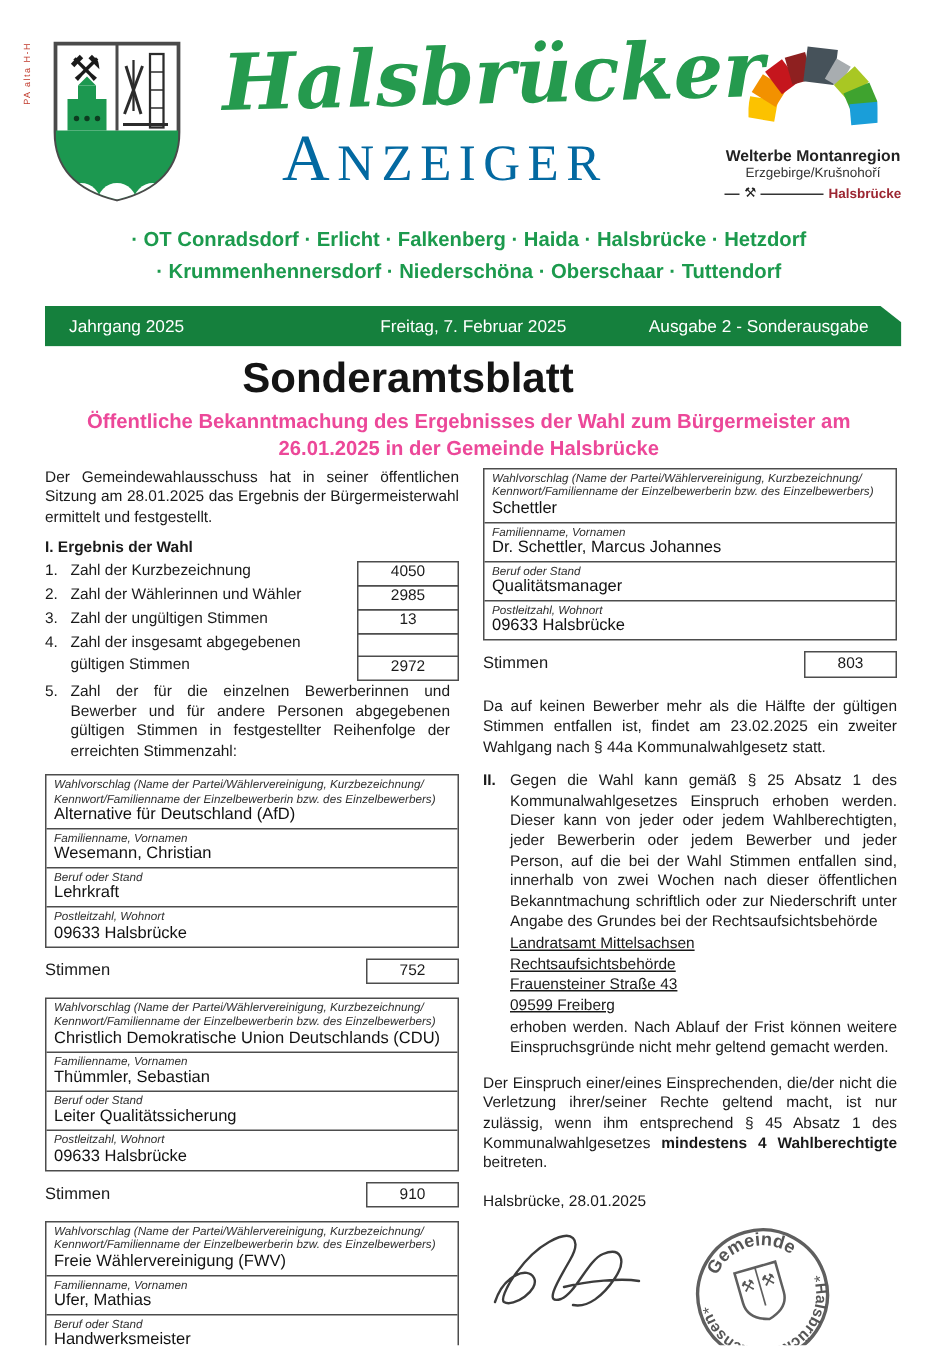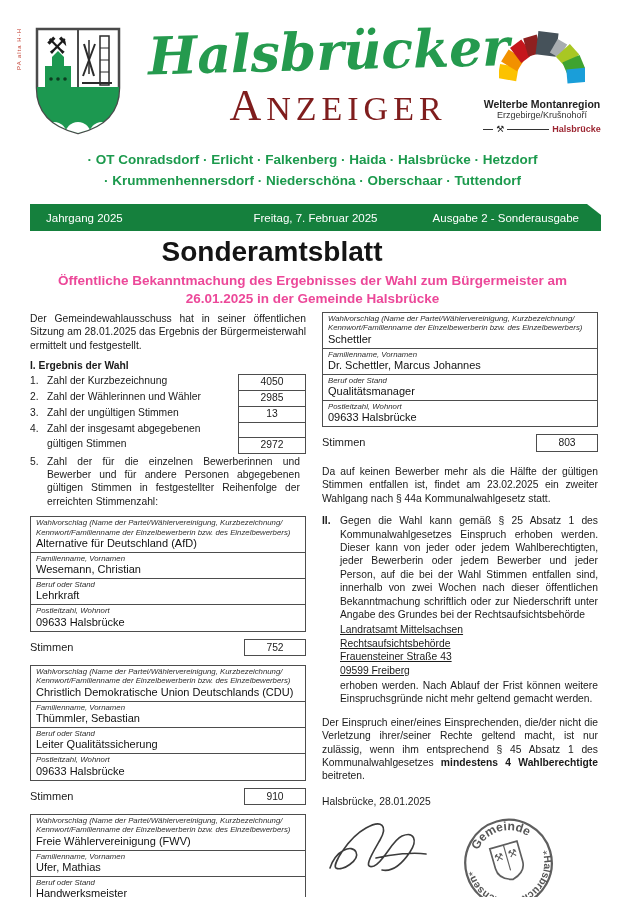--- a/index.html
+++ b/index.html
@@ -6,23 +6,23 @@
   .page{position:relative;width:625px;height:897px;background:#fff;overflow:hidden;
         font-family:"Liberation Sans",sans-serif;color:#1a1a1a;}
 
   
   .printer-mark{position:absolute;left:16px;top:28px;writing-mode:vertical-rl;
     transform:rotate(180deg);font-size:6px;color:#c0392b;letter-spacing:1px;}
   .crest{position:absolute;left:32px;top:24px;}
   .script-title{position:absolute;left:148px;top:22px;width:336px;text-align:center;
     font-family:"DejaVu Serif",serif;font-style:italic;font-weight:700;
     font-size:52px;line-height:60px;color:#259a4e;transform:rotate(-1.5deg);}
-  .caps-title{position:absolute;left:188px;top:86px;width:300px;text-align:center;
+  .caps-title{position:absolute;left:188px;top:86px;width:300px;text-align:left;
     font-family:"Liberation Serif",serif;font-size:34px;line-height:40px;
-    letter-spacing:5px;color:#7f1d1d;}
+    letter-spacing:5px;color:#0369a1;}
   .caps-title::first-letter{font-size:44px;}
   .logo{position:absolute;right:18px;top:30px;width:130px;text-align:center;}
   .logo-arch{display:block;margin:0 auto;}
   .logo-name{font-size:10.5px;font-weight:700;color:#222;line-height:12px;margin-top:2px;}
   .logo-sub{font-size:9px;color:#333;line-height:11px;}
   .logo-rule{display:flex;align-items:center;justify-content:center;gap:3px;margin-top:3px;}
   .logo-rule .ln{height:1px;background:#333;}
   .logo-rule .ln.s{width:10px;} .logo-rule .ln.l{width:42px;}
   .logo-rule .hammers{font-family:"DejaVu Sans",sans-serif;font-size:9px;color:#222;line-height:9px;}
   .logo-town{font-size:9px;font-weight:700;color:#9c2531;}

